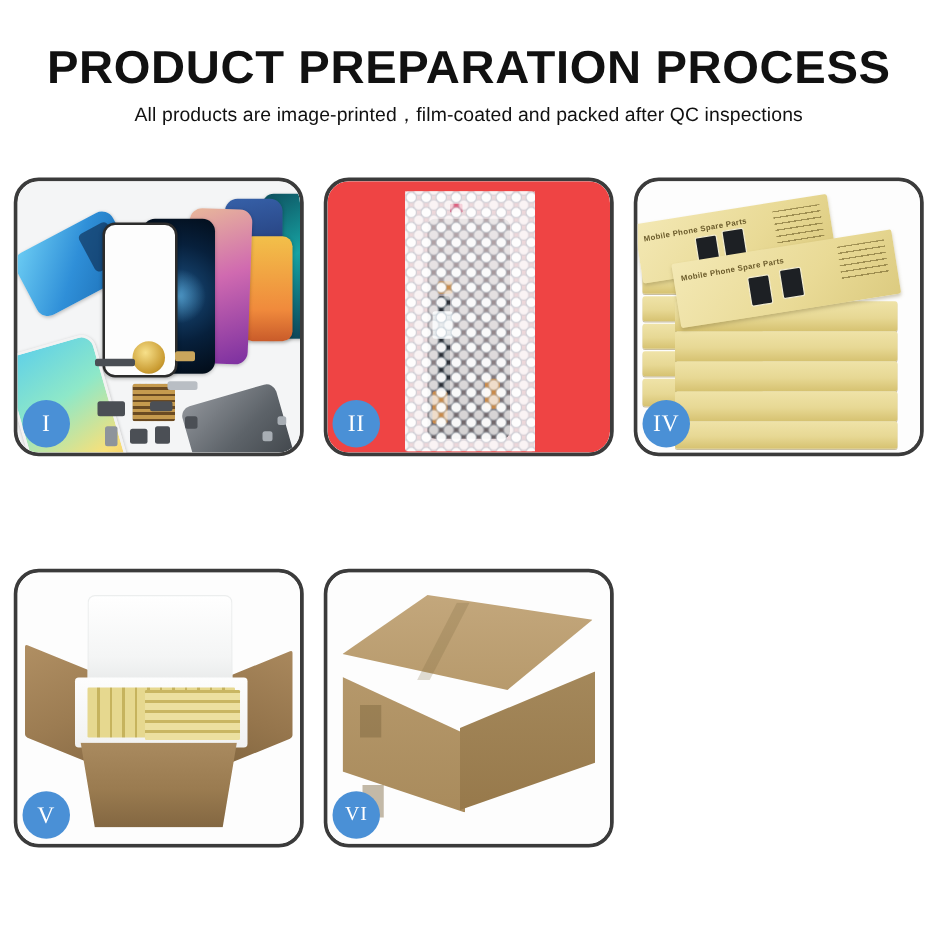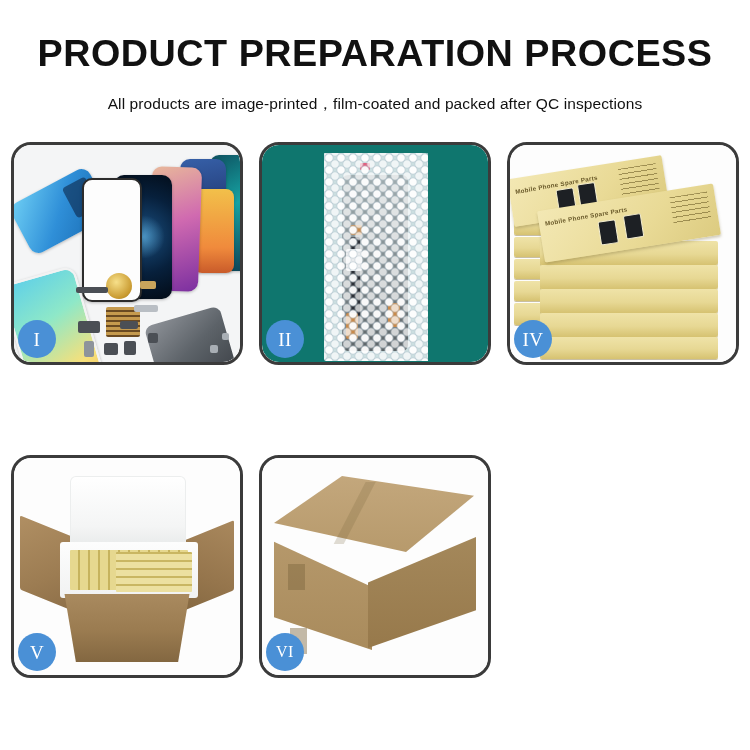--- a/index.html
+++ b/index.html
@@ -34,21 +34,21 @@
     font-family: "Liberation Sans", sans-serif;
     font-size: 37px;
     font-weight: bold;
     color: #111111;
     letter-spacing: 0.5px;
     line-height: 40px;
     transform: scaleX(1.02);
     white-space: nowrap;
   }
   .sub-title {
-    margin-top: 20px;
+    margin-top: 8px;
     font-family: "Liberation Sans", sans-serif;
     font-size: 15.5px;
     font-weight: normal;
     color: #111111;
     letter-spacing: 0.1px;
     white-space: nowrap;
   }
 
   
   .grid {
@@ -177,21 +177,21 @@
     border-radius: 50%;
     background: radial-gradient(circle at 40% 35%, #f7e08a, #c8992f 70%, #8b6b1c);
   }
   .tiny {
     position: absolute;
     background: #4b4f55;
     border-radius: 2px;
   }
 
   
-  .p2 { background: #0f766e; }
+  .p2 { background: #ef4444; }
   .bag {
     position: absolute;
     left: 62px; top: 8px; width: 104px; height: 208px;
     background: rgba(236,241,244,.85);
     border-radius: 3px;
   }
   .bubbles {
     position: absolute; inset: 0;
     background-image:
       radial-gradient(circle at 5px 5px, rgba(255,255,255,.95) 3.2px, rgba(186,200,210,.55) 4.2px, rgba(255,255,255,0) 5px);

